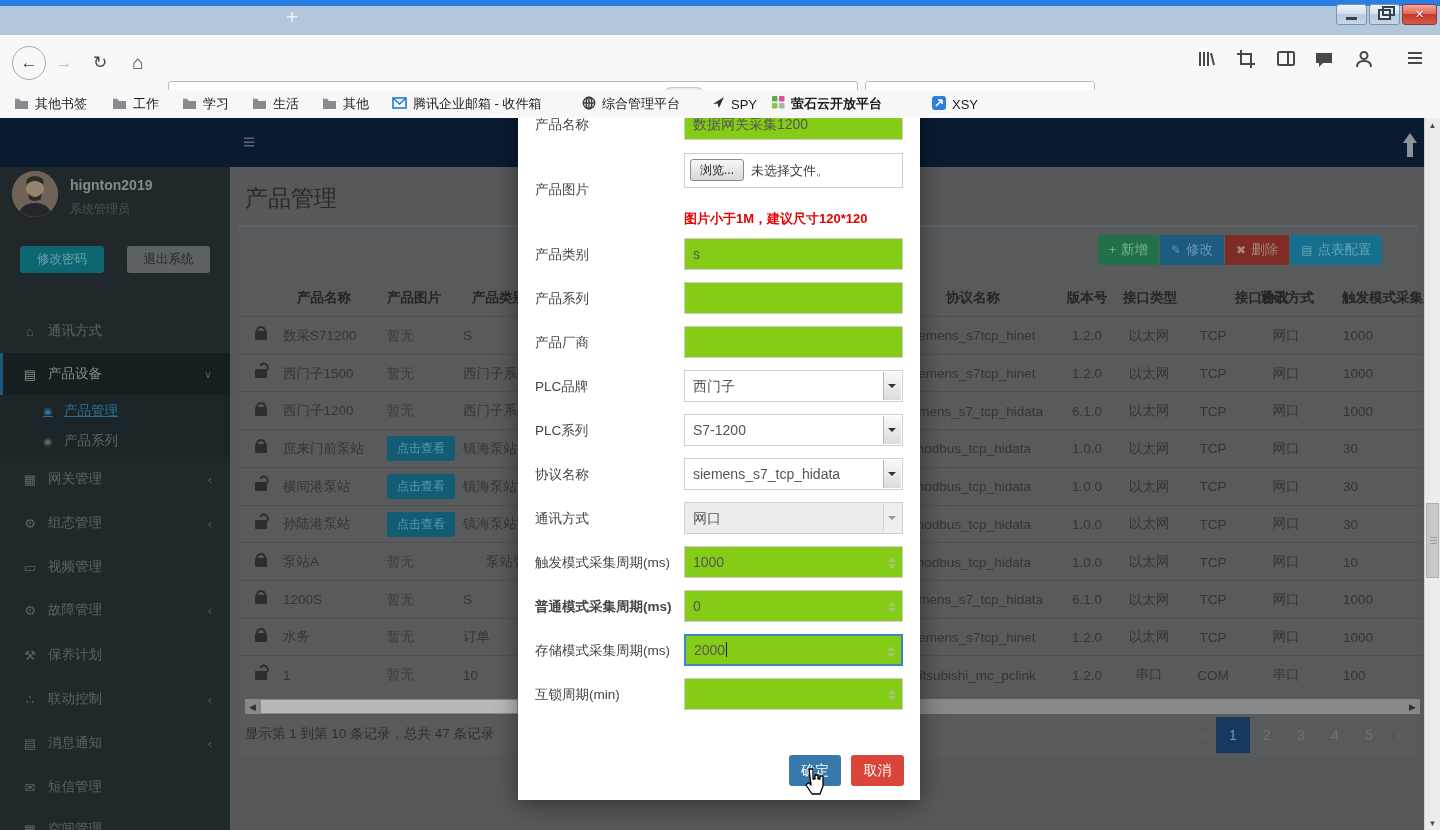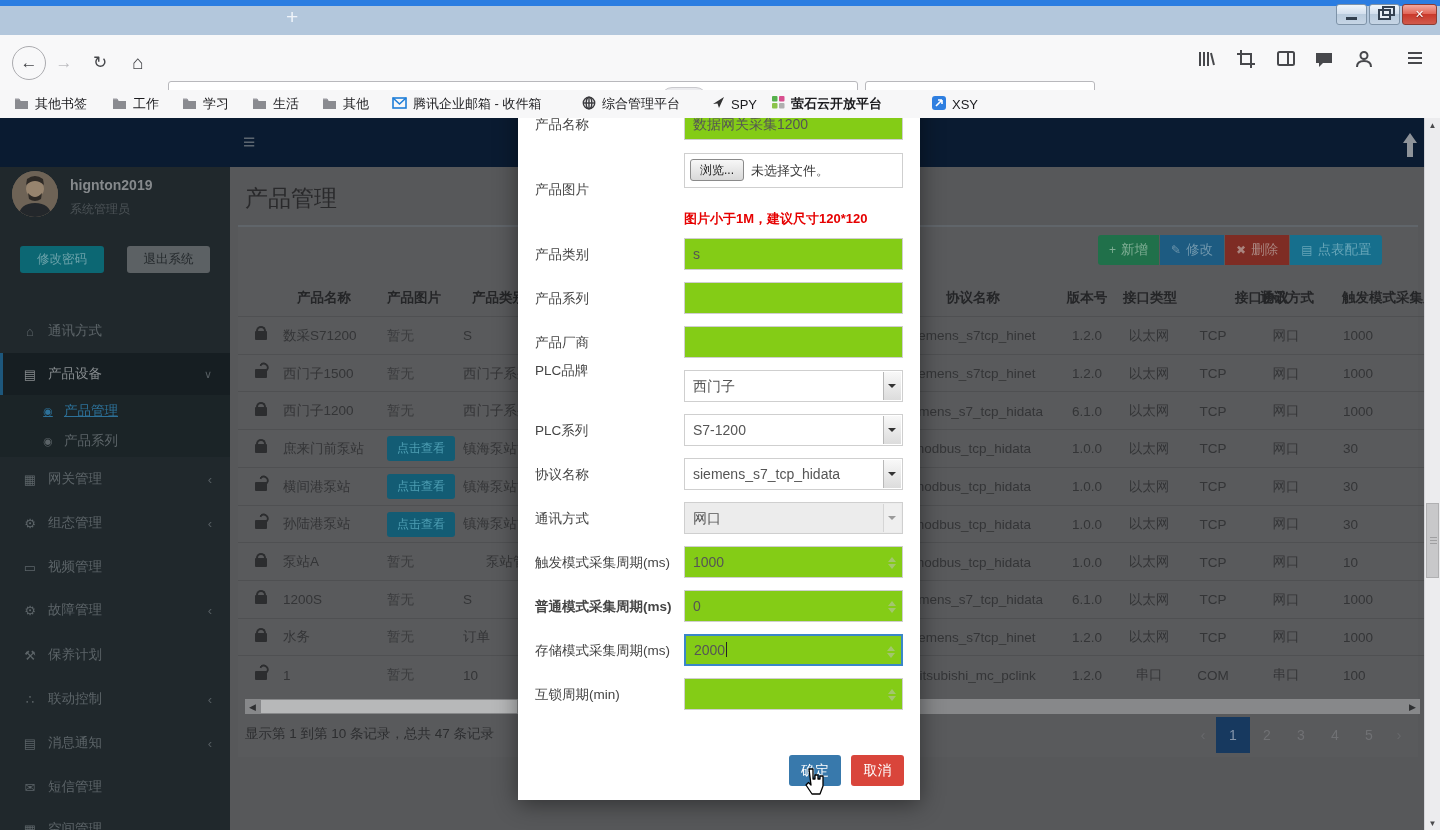--- a/index.html
+++ b/index.html
@@ -598,21 +598,21 @@
             <span class="browse">浏览...</span>
             <span class="filetxt">未选择文件。</span>
           </div>
           <div class="mhint" style="top: 120px;">图片小于1M，建议尺寸120*120</div>
           <div class="mlabel" style="top: 148px;">产品类别</div>
           <div class="inp" style="top: 148px;"><span>s</span></div>
           <div class="mlabel" style="top: 192px;">产品系列</div>
           <div class="inp" style="top: 192px;"><span></span></div>
           <div class="mlabel" style="top: 236px;">产品厂商</div>
           <div class="inp" style="top: 236px;"><span></span></div>
-          <div class="mlabel" style="top: 264px;">PLC品牌</div>
+          <div class="mlabel" style="top: 280px;">PLC品牌</div>
           <div class="sel" style="top: 280px;">
             <span class="txt">西门子</span>
             <span class="arrowbox"></span>
           </div>
           <div class="mlabel" style="top: 324px;">PLC系列</div>
           <div class="sel" style="top: 324px;">
             <span class="txt">S7-1200</span>
             <span class="arrowbox"></span>
           </div>
           <div class="mlabel" style="top: 368px;">协议名称</div>

